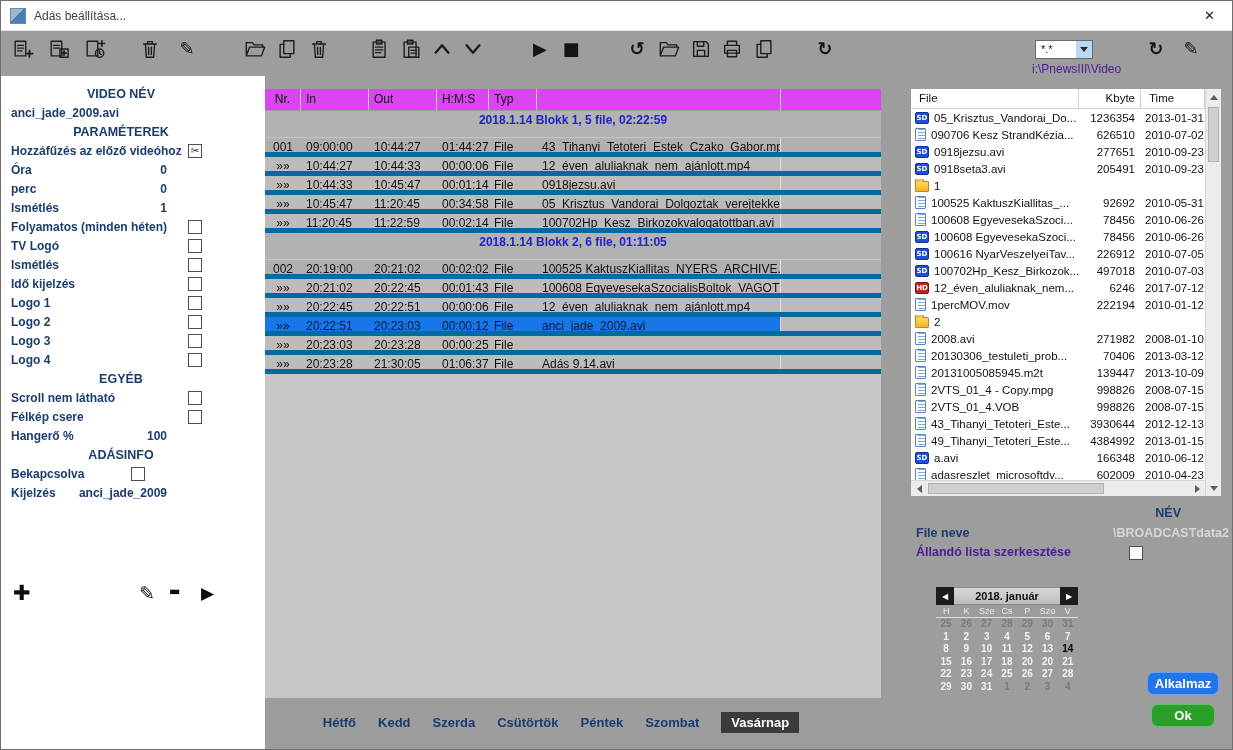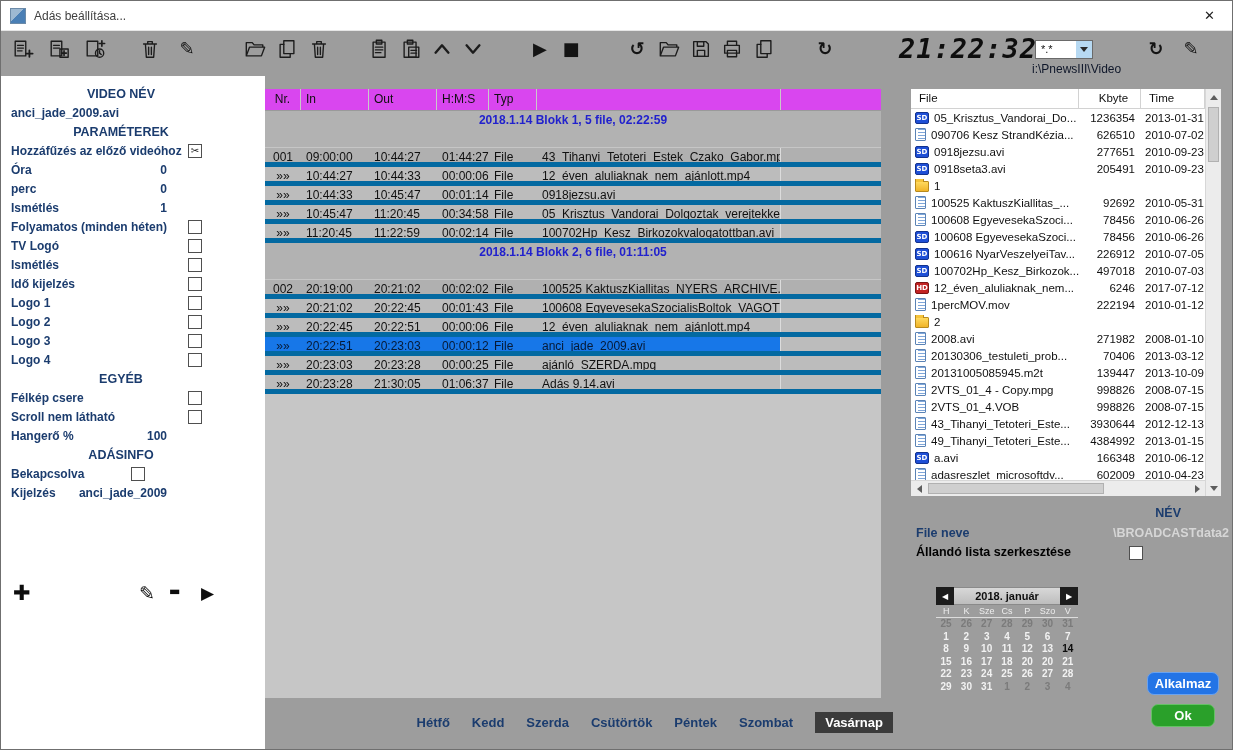--- a/index.html
+++ b/index.html
@@ -15,21 +15,21 @@
   
   .toolbar{position:absolute;left:0;top:30px;width:100%;height:45px;background:#9d9d9d}
   .ticon{position:absolute;top:6px;width:24px;height:24px;display:flex;align-items:center;justify-content:center}
   .ticon svg{width:22px;height:22px;fill:none;stroke:#1c1c1c;stroke-width:1.5;stroke-linecap:round;stroke-linejoin:round}
   .ticon.glyph{font-family:"DejaVu Sans",sans-serif;font-size:18px;color:#141414;font-weight:bold;line-height:24px}
   .clock{position:absolute;left:898px;top:2px;font-family:"DejaVu Sans Mono",monospace;font-size:27px;font-weight:bold;font-style:italic;color:#0e0e0e;letter-spacing:1px}
   .combo{position:absolute;left:1034px;top:9px;width:58px;height:19px;background:#fff;border:1px solid #6a6a6a;font-size:11px;color:#111}
   .combo-val{position:absolute;left:5px;top:2px}
   .combo-arrow{position:absolute;right:0;top:0;width:16px;height:17px;background:#b7d9f2;display:flex;align-items:center;justify-content:center}
   .combo-arrow::after{content:"";border-left:4px solid transparent;border-right:4px solid transparent;border-top:5px solid #2b2b2b}
-  .path{position:absolute;left:1031px;top:31px;font-size:12px;color:#0f172a}
+  .path{position:absolute;left:1031px;top:31px;font-size:12px;color:#4c1d95}
 
   
   .sidebar{position:absolute;left:0;top:75px;width:264px;height:675px;background:#fff;color:#1b3c6e;font-size:12px;font-weight:bold}
   .sb-rows{position:absolute;left:0;top:9px;width:216px}
   .sb-header{height:19px;line-height:19px;width:240px;text-align:center;font-size:12.5px}
   .sb-text{height:19px;line-height:19px;padding-left:10px}
   .sb-row{position:relative;height:19px;line-height:19px}
   .sb-label{position:absolute;left:10px;white-space:nowrap}
   .sb-value{position:absolute;right:50px;text-align:right}
   .cb,.sb-cb{width:14px;height:14px;background:#fff;border:1px solid #4f4f4f;display:inline-flex;align-items:center;justify-content:center}
@@ -44,35 +44,35 @@
   .sba.play{left:200px;top:2px;font-size:17px}
 
   
   .playlist{position:absolute;left:264px;top:88px;width:616px;height:609px;background:#c6c6c6;font-size:12px;color:#101010}
   .pl-header,.pl-row{display:grid;grid-template-columns:36px 68px 68px 52px 48px 244px 100px}
   .pl-header{height:22px;line-height:21px;background:#d946ef;border-bottom:1px solid #9a9a9a}
   .pl-header .pc{border-right:1px solid #c9c9c9}
   .pl-row{height:19px;line-height:18px;background:#bcbcbc;border-bottom:5px solid #0369a1}
   .pl-row.main{background:#b0b0b0}
   .pl-row.selected{background:linear-gradient(to right,#1777e8 0,#1777e8 516px,#bcbcbc 516px);color:#061a36}
-  .pl-block-header{height:37px;line-height:18px;text-align:center;background:#b2b2b2;color:#2121cd;font-weight:bold;border-bottom:1px solid #c6c6c6}
+  .pl-block-header{height:27px;line-height:18px;text-align:center;background:#b2b2b2;color:#2121cd;font-weight:bold;border-bottom:1px solid #c6c6c6}
   .pc{overflow:hidden;white-space:nowrap;padding-left:5px}
   .pc-nr{text-align:center;padding-left:0}
   .pc-param{border-right:1px solid #dcdcdc}
   .pc-fill{border-right:none}
 
   
-  .day-tabs{position:absolute;left:276px;top:711px;width:616px;display:flex;justify-content:flex-end;gap:22px;align-items:center;font-weight:bold;font-size:13px;color:#1b3c6e}
+  .day-tabs{position:absolute;left:252px;top:711px;width:616px;display:flex;justify-content:center;gap:22px;align-items:center;font-weight:bold;font-size:13px;color:#1b3c6e}
   .day-tab.selected{background:#3b3b3b;color:#fff;padding:3px 10px}
 
   
   .filepanel{position:absolute;left:910px;top:88px;width:310px;height:407px;background:#fff;font-size:11.5px;color:#101010}
   .fb-header{position:absolute;left:0;top:0;width:294px;height:20px;border-bottom:1px solid #d2d2d2;display:grid;grid-template-columns:168px 62px 64px;line-height:19px}
   .fb-header span{border-right:1px solid #d2d2d2;padding-left:8px;overflow:hidden}
-  .fb-hkb{text-align:center;}
+  .fb-hkb{text-align:right;padding-right:5px}
   .fb-rows{position:absolute;left:0;top:20px;width:294px;height:371px;overflow:hidden}
   .fb-row{display:grid;grid-template-columns:168px 62px 64px;height:17px;align-items:center}
   .fb-name{display:flex;align-items:center;gap:5px;padding-left:4px;overflow:hidden;white-space:nowrap}
   .fb-kb{text-align:right;padding-right:6px}
   .fb-time{padding-left:4px;overflow:hidden;white-space:nowrap}
   .fi{flex:0 0 auto;width:14px;height:12px;display:inline-flex;align-items:center;justify-content:center;font-size:7px;font-weight:bold;color:#fff;border-radius:2px;font-family:"DejaVu Sans",sans-serif}
   .fi-sd{background:#1e4fd6;border:1px solid #12328f}
   .fi-hd{background:#c22323;border:1px solid #7d1414}
   .fi-doc{background:#fff;border:1px solid #5b83b5;width:11px;height:13px;border-radius:1px;background-image:linear-gradient(#7fa6d9 1px,transparent 1px);background-size:7px 3px;background-position:2px 3px;background-repeat:repeat-y}
   .fi-folder{background:linear-gradient(#ffd95e,#f0b428);border:1px solid #b88a1d;width:14px;height:11px;border-radius:1px;position:relative;margin-top:2px}
@@ -87,21 +87,21 @@
   .tri-down::after{content:"";border-left:4px solid transparent;border-right:4px solid transparent;border-top:5px solid #5d5d5d}
   .tri-left::after{content:"";border-top:4px solid transparent;border-bottom:4px solid transparent;border-right:5px solid #5d5d5d}
   .tri-right::after{content:"";border-top:4px solid transparent;border-bottom:4px solid transparent;border-left:5px solid #5d5d5d}
   .vthumb{position:absolute;left:2px;top:18px;width:11px;height:55px;background:#cfcfcf;border:1px solid #b1b1b1}
   .hthumb{position:absolute;left:17px;top:2px;width:176px;height:11px;background:#cfcfcf;border:1px solid #b1b1b1}
 
   
   .nev-label{position:absolute;left:1020px;top:505px;width:160px;text-align:right;font-weight:bold;color:#1b3c6e;font-size:12.5px}
   .fileneve-label{position:absolute;left:915px;top:525px;font-weight:bold;color:#1b3c6e;font-size:12.5px}
   .fileneve-value{position:absolute;left:1040px;top:525px;width:188px;text-align:right;font-weight:bold;color:#d6d6d6;font-size:12.5px}
-  .allando-label{position:absolute;left:915px;top:544px;font-weight:bold;color:#000000;font-size:12.5px}
+  .allando-label{position:absolute;left:915px;top:544px;font-weight:bold;color:#4c1d95;font-size:12.5px}
   .allando-cb{position:absolute;left:1128px;top:545px}
 
   
   .calendar{position:absolute;left:935px;top:586px;width:142px}
   .cal-header{position:relative;height:18px;background:linear-gradient(#d8d8d8,#bdbdbd);border:1px solid #8a8a8a;display:flex;align-items:center;justify-content:center;font-size:11px;font-weight:bold;color:#0f0f0f}
   .cal-prev,.cal-next{position:absolute;top:-1px;width:18px;height:18px;background:#1c1c1c;color:#fff;font-size:8px;display:flex;align-items:center;justify-content:center;font-family:"DejaVu Sans",sans-serif}
   .cal-prev{left:-1px}.cal-next{right:-1px}
   .cal-row{display:flex;height:12.5px}
   .cal-dow{color:#ededed;font-size:9px;border-bottom:1px solid #dcdcdc;height:13px}
   .cal-dow .cal-cell{font-size:9px}
@@ -217,21 +217,20 @@
       </svg>
     </span>
   <span class="ticon" style="left:751px">
     <svg viewBox="0 0 24 24">
         <rect x="8.5" y="3" width="11" height="14"></rect>
         <path d="M8.5 7h-4v14h11v-4"></path>
       </svg>
     </span>
   <span class="ticon glyph" style="left:812px">↻</span>
 
-  <span class="clock">21:22:32</span>
   <span class="combo">
     <span class="combo-val">*.*</span>
     <span class="combo-arrow"></span>
   </span>
   <span class="path">i:\PnewsIII\Video</span>
   <span class="ticon glyph" style="left:1143px">↻</span>
   <span class="ticon glyph" style="left:1178px">✎</span>
 </div>
 
 <div class="sidebar">
@@ -284,25 +283,25 @@
       <div class="sb-row">
         <span class="sb-label">Logo 3</span>
         <span class="sb-cb"></span>
       </div>
       <div class="sb-row">
         <span class="sb-label">Logo 4</span>
         <span class="sb-cb"></span>
       </div>
       <div class="sb-header">EGYÉB</div>
       <div class="sb-row">
+        <span class="sb-label">Scroll nem látható</span>
+        <span class="sb-cb"></span>
+      </div>
+      <div class="sb-row">
         <span class="sb-label">Félkép csere</span>
-        <span class="sb-cb"></span>
-      </div>
-      <div class="sb-row">
-        <span class="sb-label">Scroll nem látható</span>
         <span class="sb-cb"></span>
       </div>
       <div class="sb-row">
         <span class="sb-label">Hangerő %</span>
         <span class="sb-value">100</span>
       </div>
       <div class="sb-header">ADÁSINFO</div>
       <div class="sb-row">
         <span class="sb-label">Bekapcsolva</span>
         <span class="sb-cb near"></span>
@@ -412,21 +411,20 @@
         <span class="pc pc-typ">File</span>
         <span class="pc pc-param">anci_jade_2009.avi</span>
         <span class="pc pc-fill"></span>
       </div>
       <div class="pl-row">
         <span class="pc pc-nr">»»</span>
         <span class="pc pc-in">20:23:03</span>
         <span class="pc pc-out">20:23:28</span>
         <span class="pc pc-hms">00:00:25</span>
         <span class="pc pc-typ">File</span>
-        <span class="pc pc-param">ajánló_SZERDA.mpg</span>
         <span class="pc pc-fill"></span>
       </div>
       <div class="pl-row">
         <span class="pc pc-nr">»»</span>
         <span class="pc pc-in">20:23:28</span>
         <span class="pc pc-out">21:30:05</span>
         <span class="pc pc-hms">01:06:37</span>
         <span class="pc pc-typ">File</span>
         <span class="pc pc-param">Adás 9.14.avi</span>
         <span class="pc pc-fill"></span>

